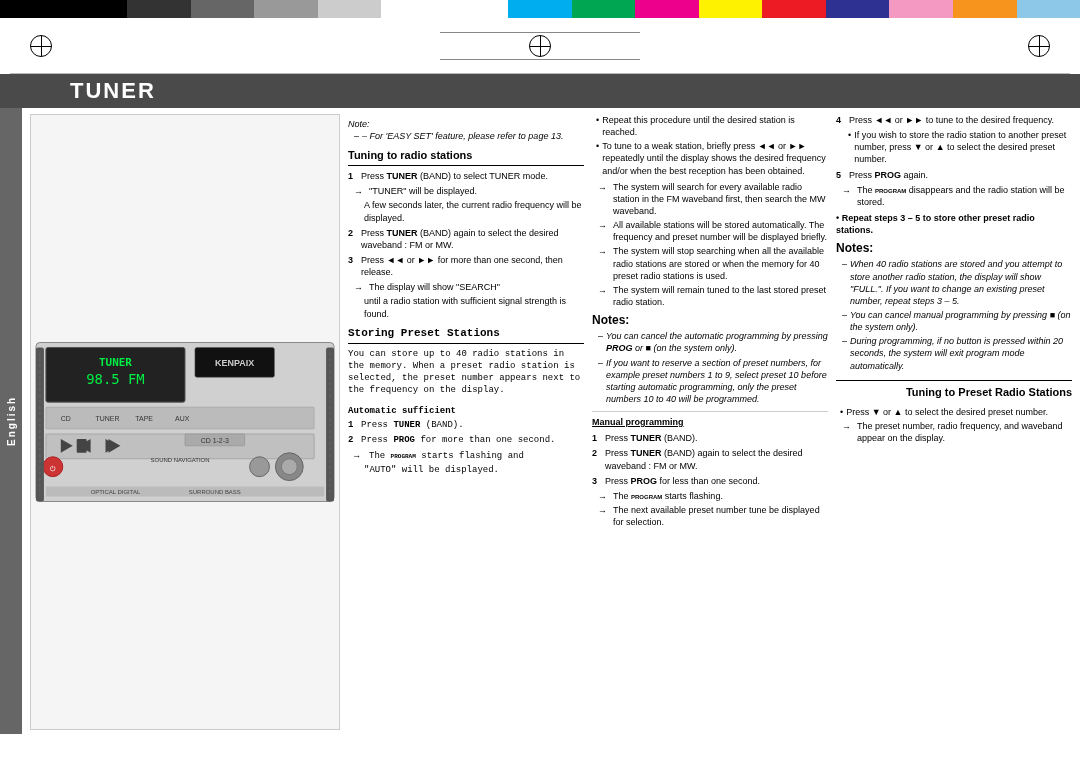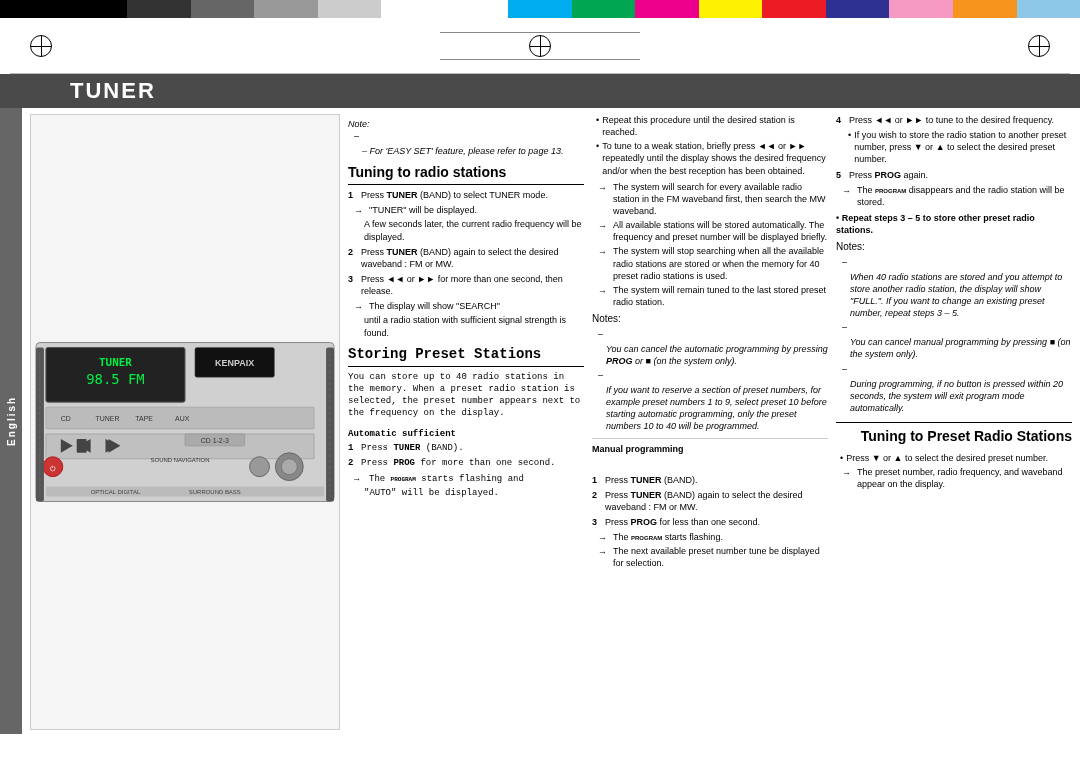--- a/index.html
+++ b/index.html
@@ -80,21 +80,21 @@
     }
 
     .col-left, .col-middle, .col-right {
       flex: 1;
       font-size: 9.5px;
       line-height: 1.4;
     }
 
     .section-title {
       font-weight: bold;
-      font-size: 14px;
+      font-size: 11px;
       border-bottom: 1.5px solid #000;
       margin-bottom: 4px;
       padding-bottom: 2px;
     }
 
     p { margin-bottom: 9px; }
 
     .numbered-item {
       display: flex;
       gap: 3px;
@@ -111,21 +111,21 @@
     .arrow { min-width: 12px; }
 
     .bullet-item {
       display: flex;
       gap: 3px;
       margin-bottom: 2px;
       padding-left: 4px;
     }
 
     .bold { font-weight: bold; }
-    .italic { font-style: italic; margin-top: 15px; }
+    .italic { font-style: italic; }
 
     
     .bottom-area {
       display: flex;
       align-items: center;
       justify-content: space-between;
       height: 28px;
       padding: 0 10px;
       border-top: 1px solid #ccc;
       font-size: 9px;
@@ -176,21 +176,21 @@
     .center-line {
       width: 200px;
       height: 1px;
       background: #888;
     }
 
     .notes-section {
       margin-top: 4px;
       font-size: 9px;
     }
-    .notes-title { font-weight: normal; font-size: 10px; margin-bottom: 2px; }
+    .notes-title { font-weight: bold; font-size: 12px; margin-bottom: 2px; }
     .note-dash { padding-left: 6px; display: flex; gap: 3px; margin-bottom: 2px; }
   </style>
 </head>
 <body>
 
 <div class="top-color-bar">
   <div class="color-block cb-black"></div>
   <div class="color-block cb-black"></div>
   <div class="color-block cb-darkgray"></div>
   <div class="color-block cb-gray"></div>
@@ -393,21 +393,21 @@
             <span>–</span>
             <span class="italic">You can cancel the automatic programming by pressing <strong>PROG</strong> or <strong>■</strong> (on the system only).</span>
           </div>
           <div class="note-dash">
             <span>–</span>
             <span class="italic">If you want to reserve a section of preset numbers, for example preset numbers 1 to 9, select preset 10 before starting automatic programming, only the preset numbers 10 to 40 will be programmed.</span>
           </div>
         </div>
 
         <div style="margin-top:6px;border-top:1px solid #ccc;padding-top:4px;">
-          <div class="bold" style="margin-bottom:18px;">Manual programming</div>
+          <div class="bold" style="margin-bottom:4px;text-decoration:underline;">Manual programming</div>
           <div class="numbered-item">
             <span class="num bold">1</span>
             <span>Press <strong>TUNER</strong> (BAND).</span>
           </div>
           <div class="numbered-item">
             <span class="num bold">2</span>
             <span>Press <strong>TUNER</strong> (BAND) again to select the desired waveband : FM or MW.</span>
           </div>
           <div class="numbered-item">
             <span class="num bold">3</span>

